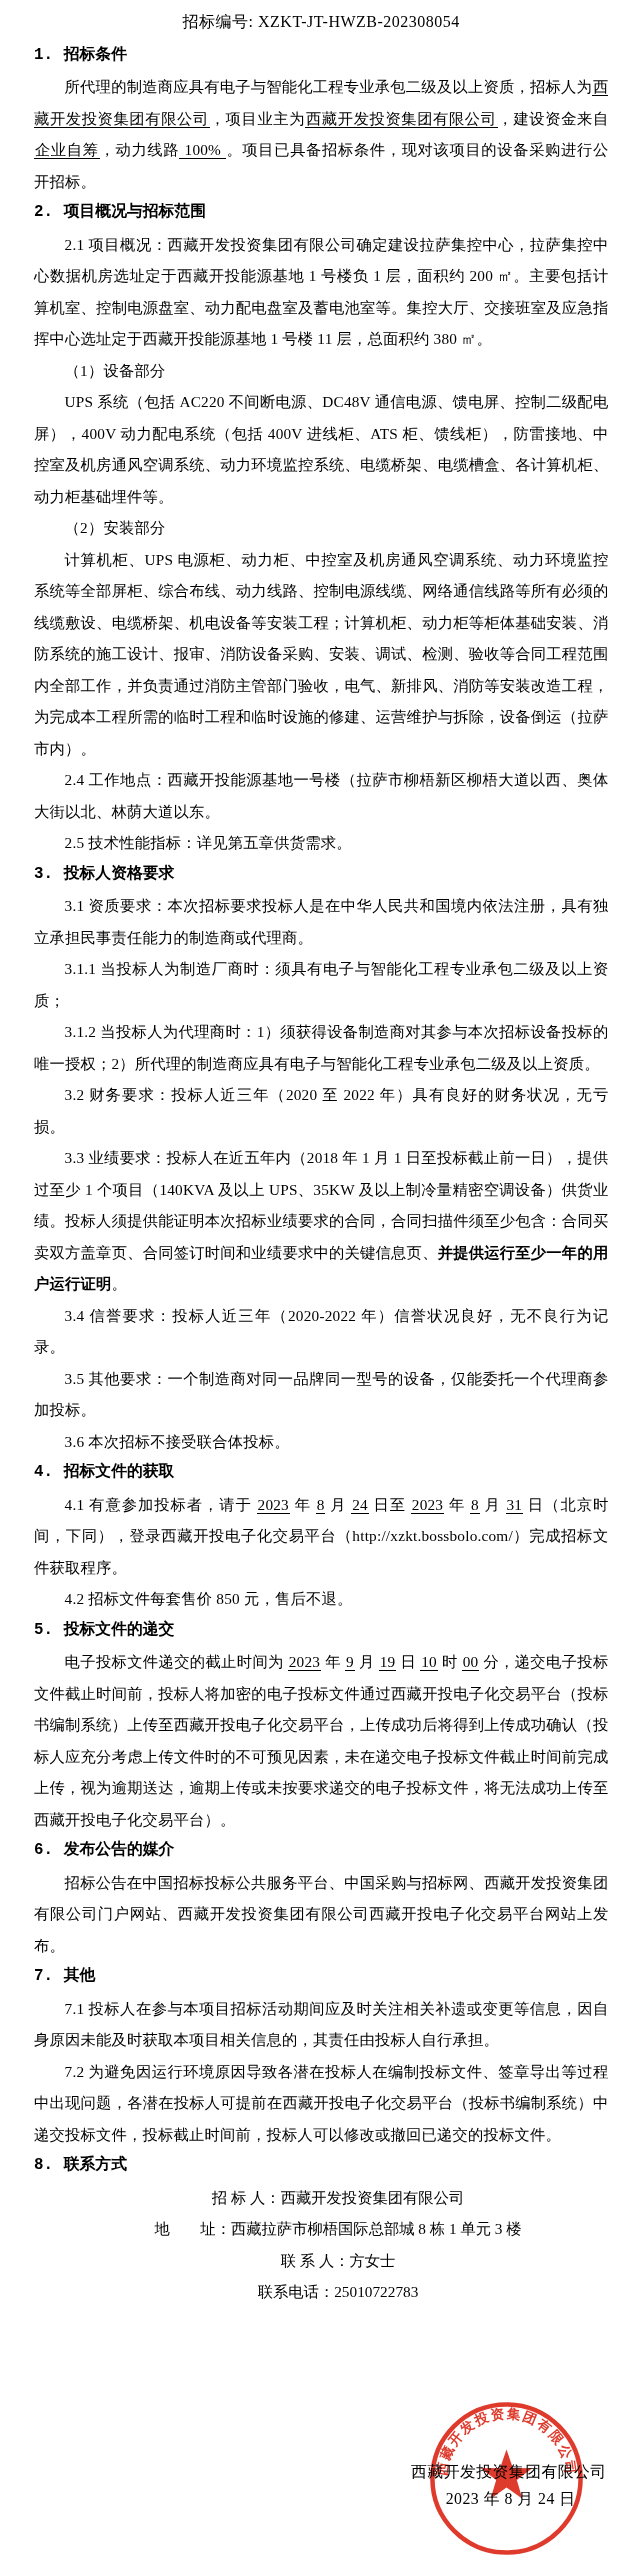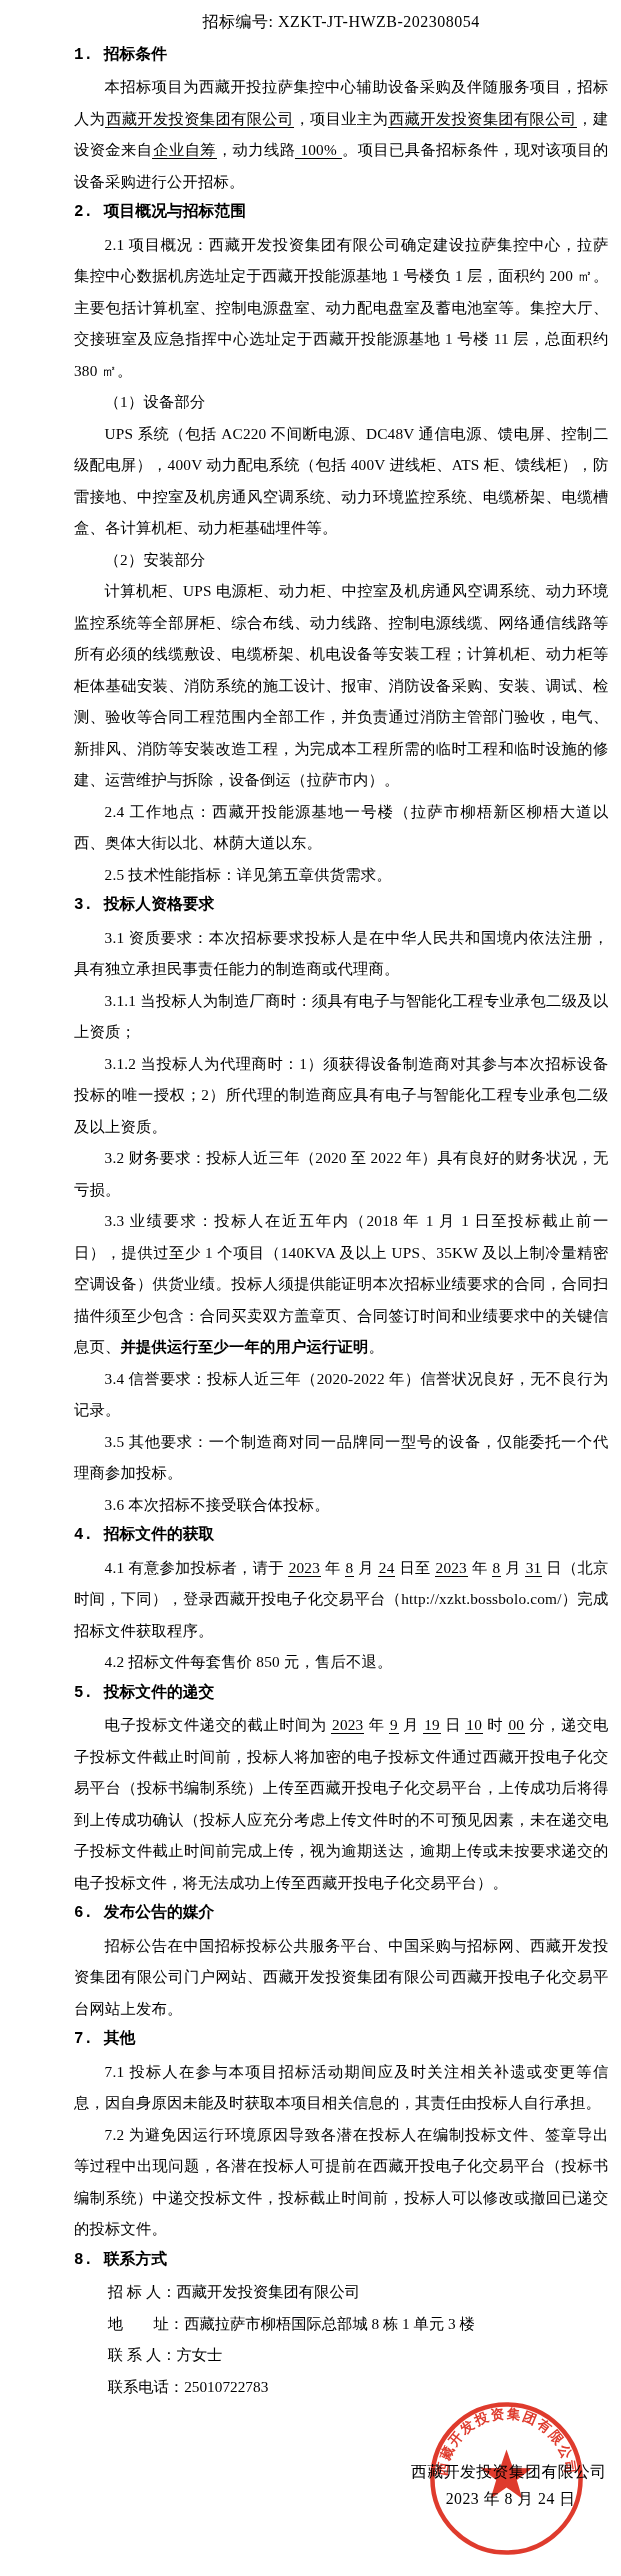--- a/index.html
+++ b/index.html
@@ -2,37 +2,37 @@
 <html style="font-size:14.4px"><head>
 <meta charset="utf-8">
 <style>
   html,body { margin:0; padding:0; }
   body {
     width:621px; height:2576px;
     background:#ffffff; color:#000000;
     position:relative; overflow:hidden;
     font-family:"Liberation Serif","DejaVu Serif",serif;
   }
-  .page { padding:7.2px 12.6px 0 34px; position:relative; z-index:2;margin-left:40px; }
+  .page { padding:7.2px 12.6px 0 34px; position:relative; z-index:2; }
   .doc-title {
     text-align:center; font-size:16px; line-height:29px;
     margin-bottom:3.6px; font-weight:400; letter-spacing:0.5px;
   }
   .heading {
     font-family:Liberation Mono, monospace;
     font-weight:700; font-size:15.8px; line-height:31.5px; color:#000;
   }
   .heading .num { margin-right:10.8px; }
   .para {
     margin:0; font-size:15.3px; line-height:31.5px;
     text-align:justify; text-indent:2em; letter-spacing:0.2px;
   }
   .contact {
     margin:0; font-size:15.3px; line-height:31.5px;
-    text-indent:2.2em; white-space:pre-wrap;
+    text-indent:2.2em; white-space:pre-wrap;text-align:center;
   }
   .u { border-bottom:0.9px solid #000; padding:0 0.9px; }
   .b { font-weight:700; }
   .seal {
     position:absolute; left:427px; top:2399px;
     width:159px; height:159px; opacity:0.92; z-index:1;
   }
   .sign-block {
     position:absolute; top:2458px; right:14.4px;
     text-align:right; font-size:15.8px; line-height:27px;
@@ -40,21 +40,21 @@
   }
   .sign-date { padding-right:31px; }
 </style>
 </head>
 <body>
 
 <div class="page">
   <div class="doc-title">招标编号: XZKT-JT-HWZB-202308054</div>
   <div id="doc-body">
       <div class="heading"><span class="num">1.</span><span>招标条件</span></div>
-      <p class="para"><span class="">本招标项目为西藏开投拉萨集控中心辅助设备采购及伴随服务项目，招标人为</span><span class="u ">西藏开发投资集团有限公司</span><span class="">，项目业主为</span><span class="u ">西藏开发投资集团有限公司</span><span class="">，建设资金来自</span><span class="u ">企业自筹</span><span class="">，动力线路</span><span class="u "> 100% </span><span class="">。项目已具备招标条件，现对该项目的设备采购进行公开招标。</span></p>
+      <p class="para"><span class="">所代理的制造商应具有电子与智能化工程专业承包二级及以上资质，招标人为</span><span class="u ">西藏开发投资集团有限公司</span><span class="">，项目业主为</span><span class="u ">西藏开发投资集团有限公司</span><span class="">，建设资金来自</span><span class="u ">企业自筹</span><span class="">，动力线路</span><span class="u "> 100% </span><span class="">。项目已具备招标条件，现对该项目的设备采购进行公开招标。</span></p>
       <div class="heading"><span class="num">2.</span><span>项目概况与招标范围</span></div>
       <p class="para"><span class="">2.1 项目概况：西藏开发投资集团有限公司确定建设拉萨集控中心，拉萨集控中心数据机房选址定于西藏开投能源基地 1 号楼负 1 层，面积约 200 ㎡。主要包括计算机室、控制电源盘室、动力配电盘室及蓄电池室等。集控大厅、交接班室及应急指挥中心选址定于西藏开投能源基地 1 号楼 11 层，总面积约 380 ㎡。</span></p>
       <p class="para"><span class="">（1）设备部分</span></p>
       <p class="para"><span class="">UPS 系统（包括 AC220 不间断电源、DC48V 通信电源、馈电屏、控制二级配电屏），400V 动力配电系统（包括 400V 进线柜、ATS 柜、馈线柜），防雷接地、中控室及机房通风空调系统、动力环境监控系统、电缆桥架、电缆槽盒、各计算机柜、动力柜基础埋件等。</span></p>
       <p class="para"><span class="">（2）安装部分</span></p>
       <p class="para"><span class="">计算机柜、UPS 电源柜、动力柜、中控室及机房通风空调系统、动力环境监控系统等全部屏柜、综合布线、动力线路、控制电源线缆、网络通信线路等所有必须的线缆敷设、电缆桥架、机电设备等安装工程；计算机柜、动力柜等柜体基础安装、消防系统的施工设计、报审、消防设备采购、安装、调试、检测、验收等合同工程范围内全部工作，并负责通过消防主管部门验收，电气、新排风、消防等安装改造工程，为完成本工程所需的临时工程和临时设施的修建、运营维护与拆除，设备倒运（拉萨市内）。</span></p>
       <p class="para"><span class="">2.4 工作地点：西藏开投能源基地一号楼（拉萨市柳梧新区柳梧大道以西、奥体大街以北、林荫大道以东。</span></p>
       <p class="para"><span class="">2.5 技术性能指标：详见第五章供货需求。</span></p>
       <div class="heading"><span class="num">3.</span><span>投标人资格要求</span></div>
       <p class="para"><span class="">3.1 资质要求：本次招标要求投标人是在中华人民共和国境内依法注册，具有独立承担民事责任能力的制造商或代理商。</span></p>

